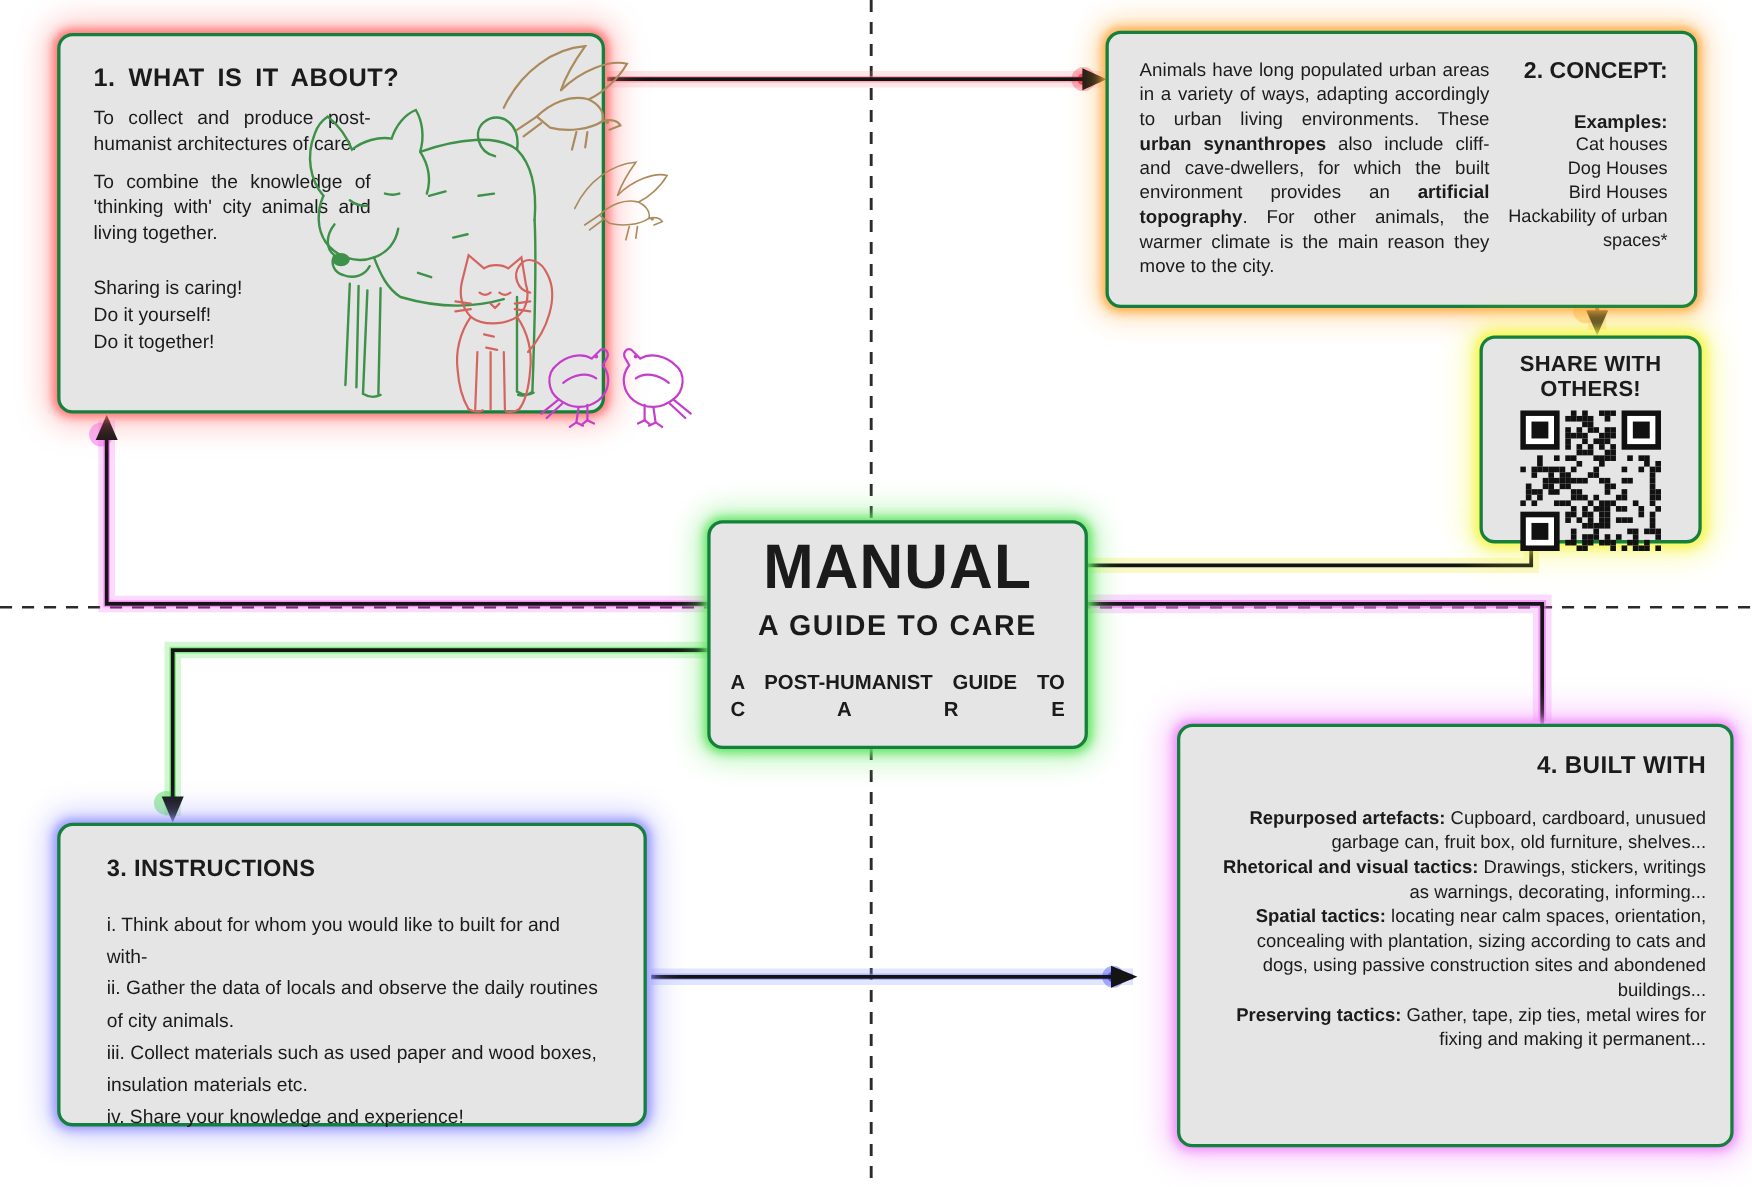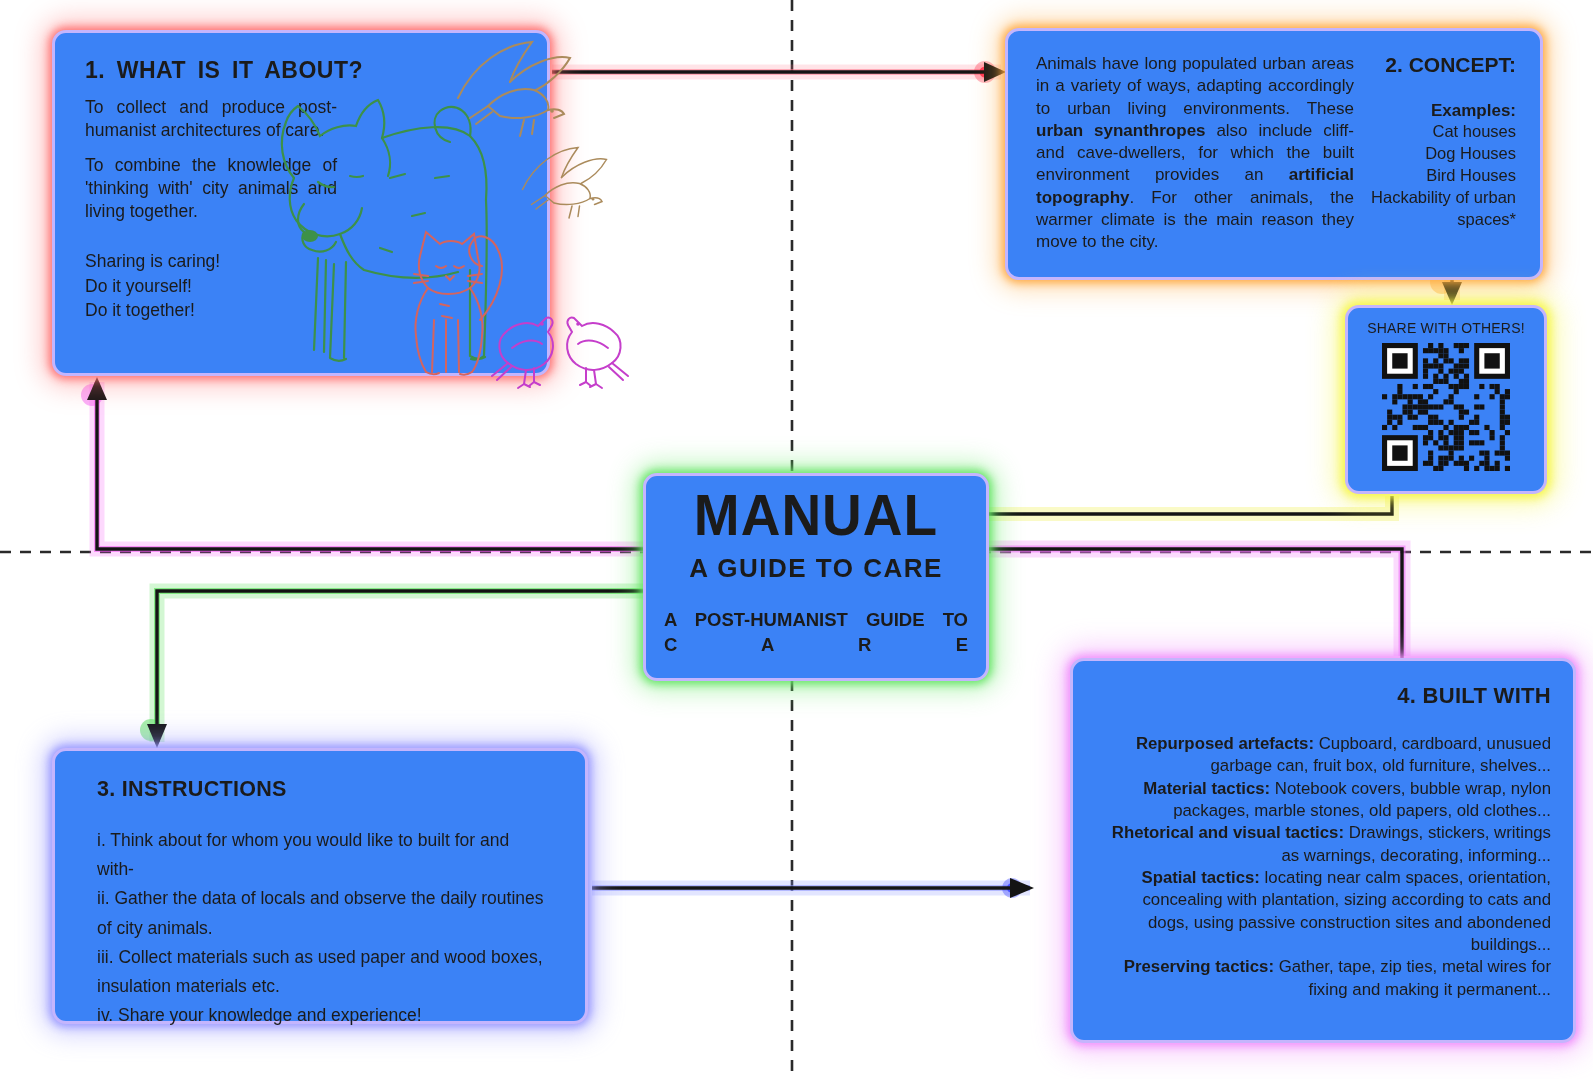--- a/index.html
+++ b/index.html
@@ -1,21 +1,21 @@
 <!DOCTYPE html>
 <html><head>
 <meta charset="utf-8">
 <style>
   html,body{margin:0;padding:0;background:#ffffff;}
   #stage{
     position:relative;width:1593px;height:1079px;overflow:hidden;
     font-family:"Liberation Sans",sans-serif;color:#1b1b1b;background:#ffffff;
   }
   .box{
-    position:absolute;background:#3b82f6;border:3px solid #c4b5fd;border-radius:14px;
+    position:absolute;background:#e5e5e5;border:3px solid #15803d;border-radius:14px;
     box-sizing:border-box;z-index:2;
   }
   .glow-red    {box-shadow:0 0 9px 3px rgba(255,104,104,.9), 0 0 26px 11px rgba(255,124,124,.42);}
   .glow-orange {box-shadow:0 0 9px 3px rgba(255,166,60,.9), 0 0 24px 10px rgba(255,176,70,.40);}
   .glow-yellow {box-shadow:0 0 10px 4px rgba(246,246,70,.95), 0 0 26px 12px rgba(246,246,80,.45);}
   .glow-green  {box-shadow:0 0 9px 3px rgba(98,228,98,.95), 0 0 24px 10px rgba(110,235,110,.45);}
   .glow-blue   {box-shadow:0 0 9px 3px rgba(150,150,255,.95), 0 0 24px 11px rgba(160,160,255,.45);}
   .glow-magenta{box-shadow:0 0 9px 3px rgba(239,140,251,.95), 0 0 26px 12px rgba(241,150,252,.45);}
 
   .justify-line{text-align:justify;text-align-last:justify;}
@@ -30,21 +30,21 @@
   #box2{left:1005px;top:28px;width:538px;height:252px;padding:22px 24px 18px 28px;display:flex;}
   #box2 .para{width:318px;font-size:17px;line-height:1.31;text-align:justify;}
   #box2 .para .b{font-weight:bold;}
   #box2 .right{flex:1;text-align:right;}
   #box2 .title{font-size:21px;font-weight:bold;}
   #box2 .ex-title{font-size:17px;font-weight:bold;margin-top:24px;}
   #box2 .ex{font-size:16.5px;line-height:1.33;}
 
   
   #qrbox{left:1345px;top:305px;width:202px;height:189px;padding:12px 10px;text-align:center;}
-  #qrbox .title{font-size:14px;font-weight:normal;letter-spacing:.2px;text-align:center;}
+  #qrbox .title{font-size:20px;font-weight:bold;letter-spacing:.2px;text-align:center;}
   #qrbox svg{margin-top:7px;}
 
   
   #manual{left:643px;top:473px;width:346px;height:208px;padding:12px 18px 14px 18px;text-align:center;}
   #manual .title{font-size:55px;font-weight:bold;letter-spacing:1px;line-height:1.0;
                  transform:scaleY(1.04);}
   #manual .subtitle{font-size:26px;font-weight:bold;letter-spacing:1.5px;margin-top:10px;}
   #manual .tagline{margin-top:24px;font-size:18.5px;font-weight:bold;line-height:1.35;}
 
   
@@ -375,21 +375,20 @@
       <div>ii. Gather the data of locals and observe the daily routines of city animals.</div>
       <div>iii. Collect materials such as used paper and wood boxes, insulation materials etc.</div>
       <div>iv. Share your knowledge and experience!</div>
     </div>
   </div>
 
   <div class="box glow-magenta" id="box4">
     <div class="title">4. BUILT WITH</div>
     <div class="items">
       <div><span class="bw-label">Repurposed artefacts:</span><span> Cupboard, cardboard, unusued garbage can, fruit box, old furniture, shelves...</span></div>
-      <div><span class="bw-label">Material tactics:</span><span> Notebook covers, bubble wrap, nylon packages, marble stones, old papers, old clothes...</span></div>
       <div><span class="bw-label">Rhetorical and visual tactics:</span><span> Drawings, stickers, writings as warnings, decorating, informing...</span></div>
       <div><span class="bw-label">Spatial tactics:</span><span> locating near calm spaces, orientation, concealing with plantation, sizing according to cats and dogs, using passive construction sites and abondened buildings...</span></div>
       <div><span class="bw-label">Preserving tactics:</span><span> Gather, tape, zip ties, metal wires for fixing and making it permanent...</span></div>
     </div>
   </div>
 
   <svg id="illustrations" width="420" height="390" viewBox="0 0 420 390">
     <defs>
       <g id="gull-shape">
         <path d="M-50,18 C-34,-16 -4,-36 24,-38 C14,-24 6,-10 2,2"></path>

